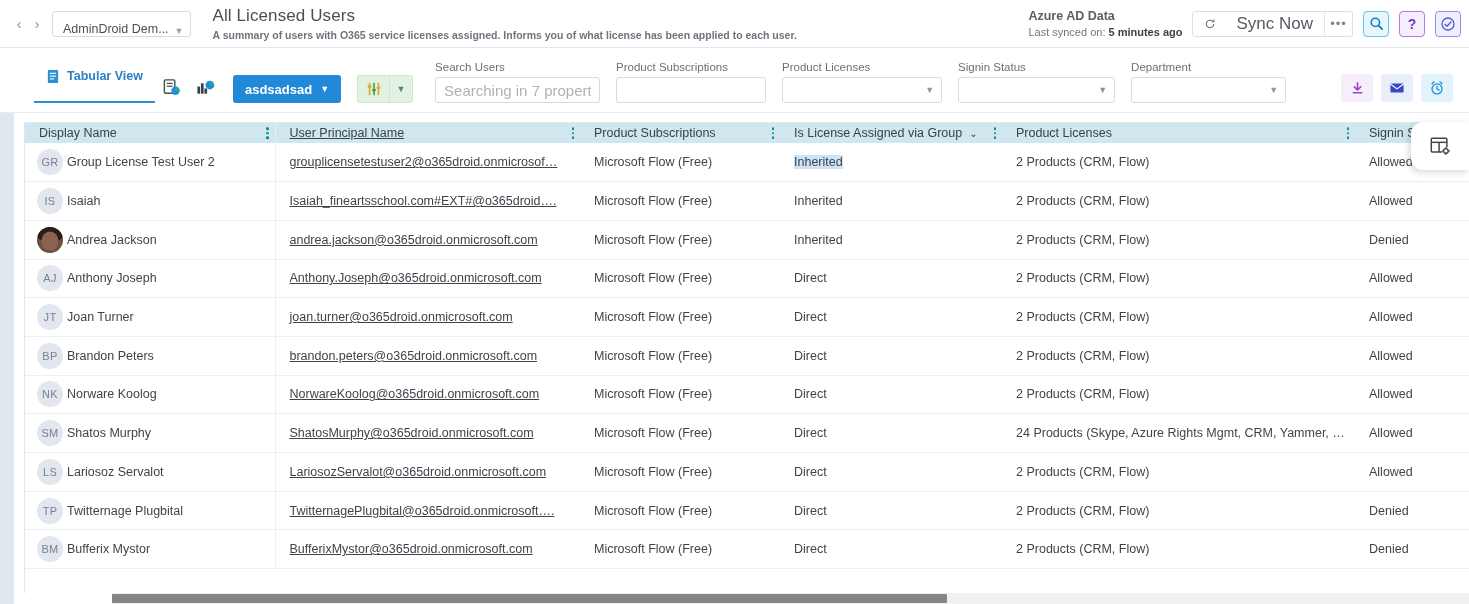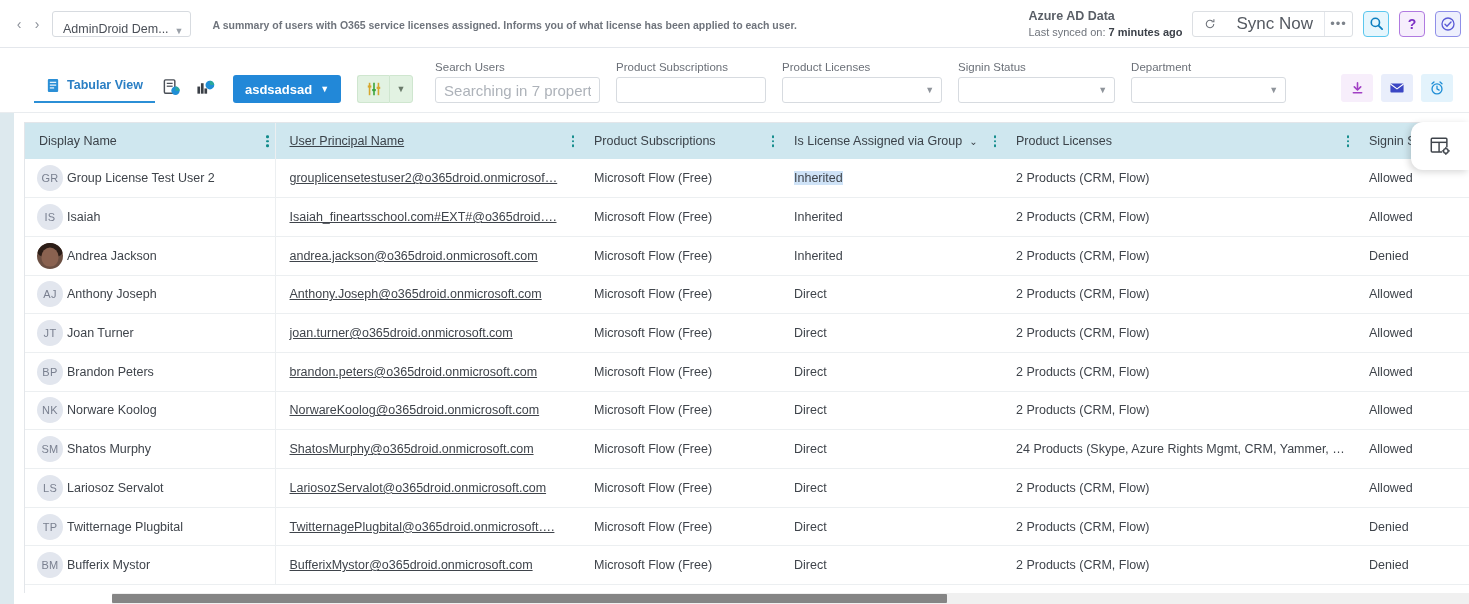--- a/index.html
+++ b/index.html
@@ -56,21 +56,21 @@
   .icon-clock { background:#eef0fd; border-color:#8f8fe8; color:#5a5ad6; }
 
   
   .toolbar {
     position:absolute; left:0; top:48px; width:1469px; height:65px;
     background:#fff; border-bottom:1px solid #e9ecef;
     display:flex; align-items:flex-end; padding:0 16px 9px 34px;
   }
   .view-tabs { display:flex; align-items:center; height:34px; }
   .view-tab {
-    display:flex; align-items:center; gap:7px; padding:0 12px; height:34px;
+    display:flex; gap:7px; padding:0 12px; height:34px;
     font-size:12.5px; color:#2b7fc4; cursor:pointer; border-bottom:2px solid #2b8fd6;
     font-weight:bold;
   }
   .tool-icon-btn {
     width:34px; height:32px; display:flex; align-items:center; justify-content:center; cursor:pointer;
   }
   .primary-btn {
     height:28px; background:#2288d8; color:#fff; border-radius:3px;
     display:flex; align-items:center; gap:8px; padding:0 12px; margin-left:10px;
     font-size:13px; font-weight:bold; cursor:pointer;
@@ -110,21 +110,21 @@
 
   
   .left-rail { position:absolute; left:0; top:113px; width:14px; bottom:0; background:#dde9ee; }
   .table-wrap {
     position:absolute; left:24px; top:122px; right:0; bottom:11px;
     background:#fff; border:1px solid #e3e6ea; border-right:none; border-bottom:none;
     overflow:hidden;
   }
   table { border-collapse:collapse; width:1560px; table-layout:fixed; }
   thead th {
-    background:#cfe7ef; height:36px; text-align:left;
+    background:#cfe7ef; height:20px; text-align:left;
     font-size:12.5px; font-weight:normal; color:#3b4249; padding:0 0 0 14px;
     position:relative; vertical-align:middle; white-space:nowrap;
   }
   th .hdr { display:flex; align-items:center; gap:7px; }
   th .sort-caret { color:#3b4249; font-size:10px; }
   .coldots {
     position:absolute; right:6px; top:50%; transform:translateY(-50%);
     display:flex; flex-direction:column; gap:2px; cursor:pointer;
   }
   .coldots i { width:2.5px; height:2.5px; background:#0f8a8a; border-radius:50%; display:block; }
@@ -174,27 +174,28 @@
     <div class="nav-arrows">
       <div class="nav-arrow">‹</div>
       <div class="nav-arrow">›</div>
     </div>
     <div class="org-select">
       <span>AdminDroid Dem...</span>
       <span class="caret">▼</span>
     </div>
 
     <div class="title-block">
+      <div class="page-title">All Licensed Users</div>
       <div class="page-sub">A summary of users with O365 service licenses assigned. Informs you of what license has been applied to each user.</div>
     </div>
 
     <div class="sync-block">
       <div class="sync-text">
         <div class="sync-title">Azure AD Data</div>
-        <div class="sync-sub"><span>Last synced on: </span><b>7 minutes ago</b></div>
+        <div class="sync-sub"><span>Last synced on: </span><b>5 minutes ago</b></div>
       </div>
       <div class="sync-btn-group">
         <div class="sync-now">
           <svg width="12" height="12" viewBox="0 0 16 16">
             <path d="M13 8a5 5 0 1 1-1.6-3.7" fill="none" stroke="#6b7078" stroke-width="1.4"></path>
             <path d="M13.2 1.8v3.1h-3.1" fill="none" stroke="#6b7078" stroke-width="1.4"></path>
           </svg>
           <span>Sync Now</span>
         </div>
         <div class="sync-more">•••</div>

